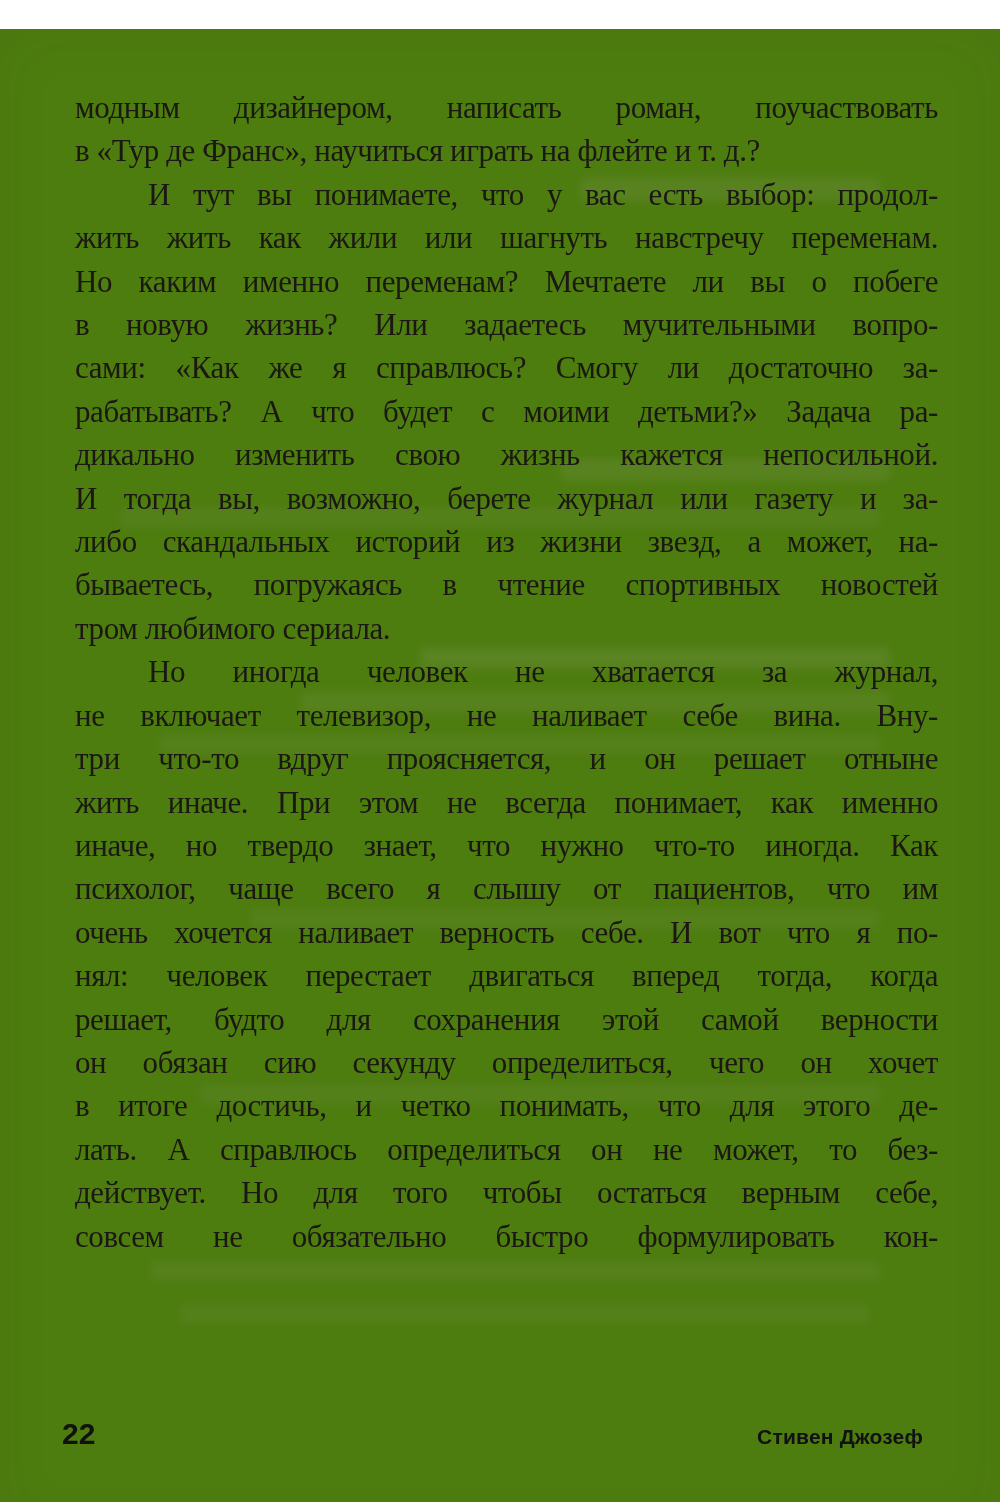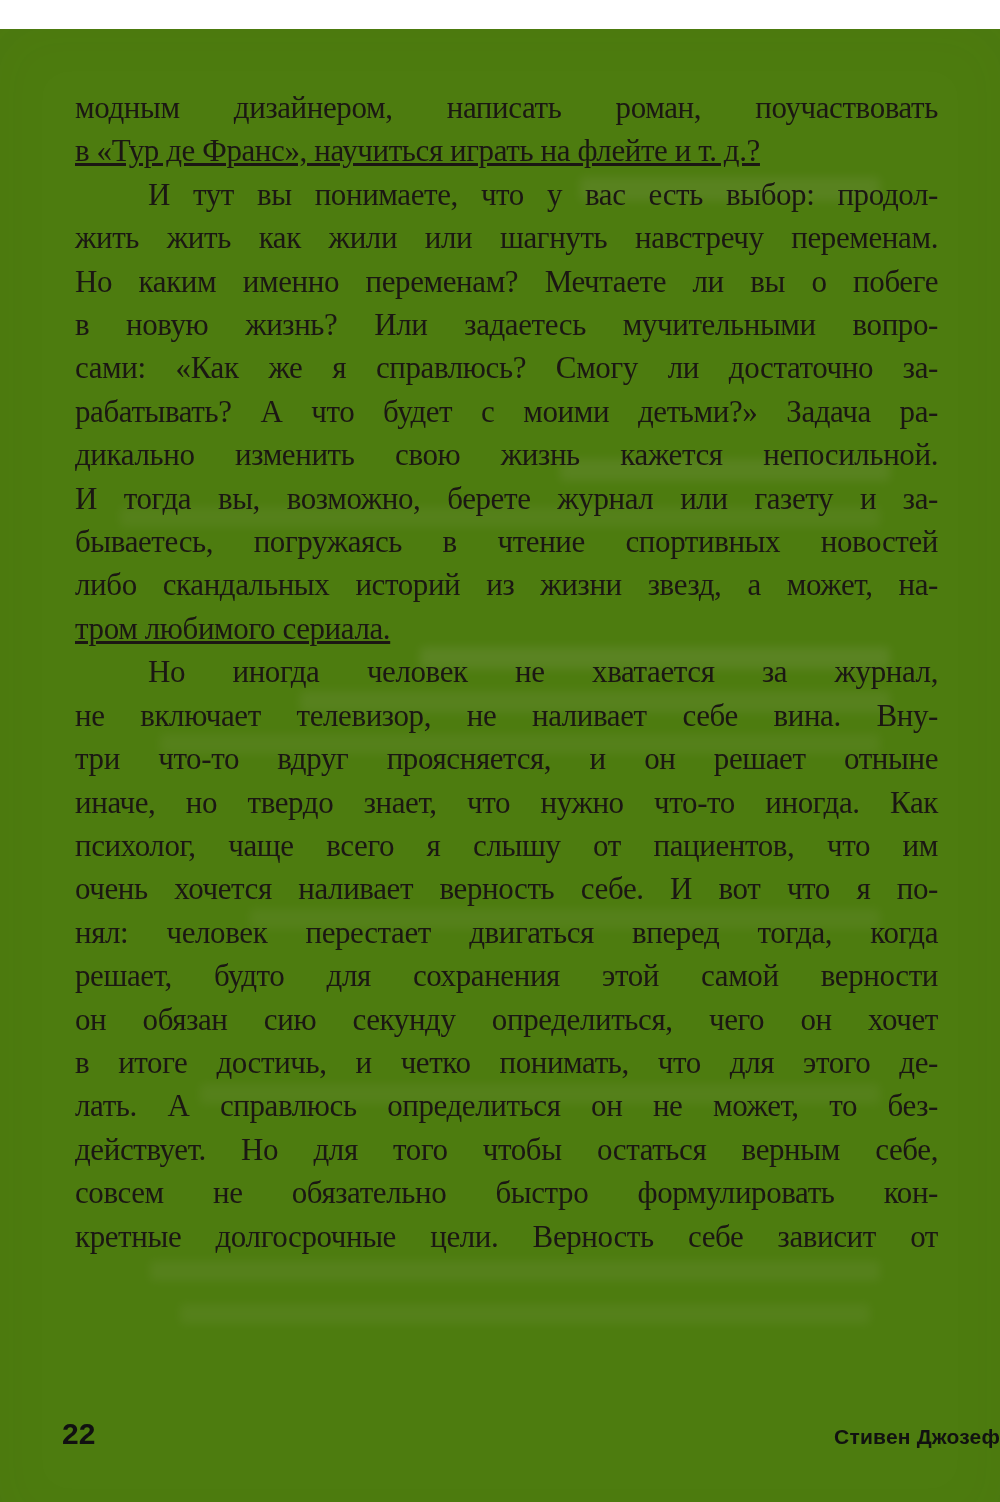--- a/index.html
+++ b/index.html
@@ -30,28 +30,29 @@
   }
   .line {
     font-size: 31px;
     line-height: 43.4px;
     letter-spacing: -0.4px;
     color: #1b1713;
     text-align: justify;
     white-space: normal;
   }
   .line.j { text-align-last: justify; }
-  .line.last { text-align: left; text-align-last: left; text-decoration: underline; }
+  .line.last { text-align: left; text-align-last: left; }
   .line.indent { text-indent: 73px; }
   .footer {
     position: absolute;
     left: 0;
     top: 1388px;
     width: 1000px;
     padding-left: 62px;
+    padding-right: 77px;
     box-sizing: border-box;
     display: flex;
     justify-content: space-between;
     align-items: baseline;
     font-family: "Liberation Sans", sans-serif;
     font-weight: bold;
     color: #111;
   }
   .page-number { font-size: 30px; }
   .running-author { font-size: 21px; letter-spacing: 0.2px; }
@@ -76,37 +77,37 @@
       <div class="line j">модным дизайнером, написать роман, поучаствовать</div>
       <div class="line last">в «Тур де Франс», научиться играть на флейте и т. д.?</div>
       <div class="line j indent">И тут вы понимаете, что у вас есть выбор: продол-</div>
       <div class="line j">жить жить как жили или шагнуть навстречу переменам.</div>
       <div class="line j">Но каким именно переменам? Мечтаете ли вы о побеге</div>
       <div class="line j">в новую жизнь? Или задаетесь мучительными вопро-</div>
       <div class="line j">сами: «Как же я справлюсь? Смогу ли достаточно за-</div>
       <div class="line j">рабатывать? А что будет с моими детьми?» Задача ра-</div>
       <div class="line j">дикально изменить свою жизнь кажется непосильной.</div>
       <div class="line j">И тогда вы, возможно, берете журнал или газету и за-</div>
+      <div class="line j">либо скандальных историй из жизни звезд, а может, на-</div>
       <div class="line j">бываетесь, погружаясь в чтение спортивных новостей</div>
-      <div class="line j">либо скандальных историй из жизни звезд, а может, на-</div>
       <div class="line last">тром любимого сериала.</div>
       <div class="line j indent">Но иногда человек не хватается за журнал,</div>
       <div class="line j">не включает телевизор, не наливает себе вина. Вну-</div>
       <div class="line j">три что-то вдруг проясняется, и он решает отныне</div>
+      <div class="line j">жить иначе. При этом не всегда понимает, как именно</div>
       <div class="line j">иначе, но твердо знает, что нужно что-то иногда. Как</div>
       <div class="line j">психолог, чаще всего я слышу от пациентов, что им</div>
       <div class="line j">очень хочется наливает верность себе. И вот что я по-</div>
       <div class="line j">нял: человек перестает двигаться вперед тогда, когда</div>
       <div class="line j">решает, будто для сохранения этой самой верности</div>
       <div class="line j">он обязан сию секунду определиться, чего он хочет</div>
       <div class="line j">в итоге достичь, и четко понимать, что для этого де-</div>
       <div class="line j">лать. А справлюсь определиться он не может, то без-</div>
       <div class="line j">действует. Но для того чтобы остаться верным себе,</div>
       <div class="line j">совсем не обязательно быстро формулировать кон-</div>
-      <div class="line j">кретные долгосрочные цели. Верность себе зависит от</div>
     </main>
 
   <div class="footer">
     <span class="page-number">22</span>
     <span class="running-author">Стивен Джозеф</span>
   </div>
 
 </div>
 
 </body></html>

